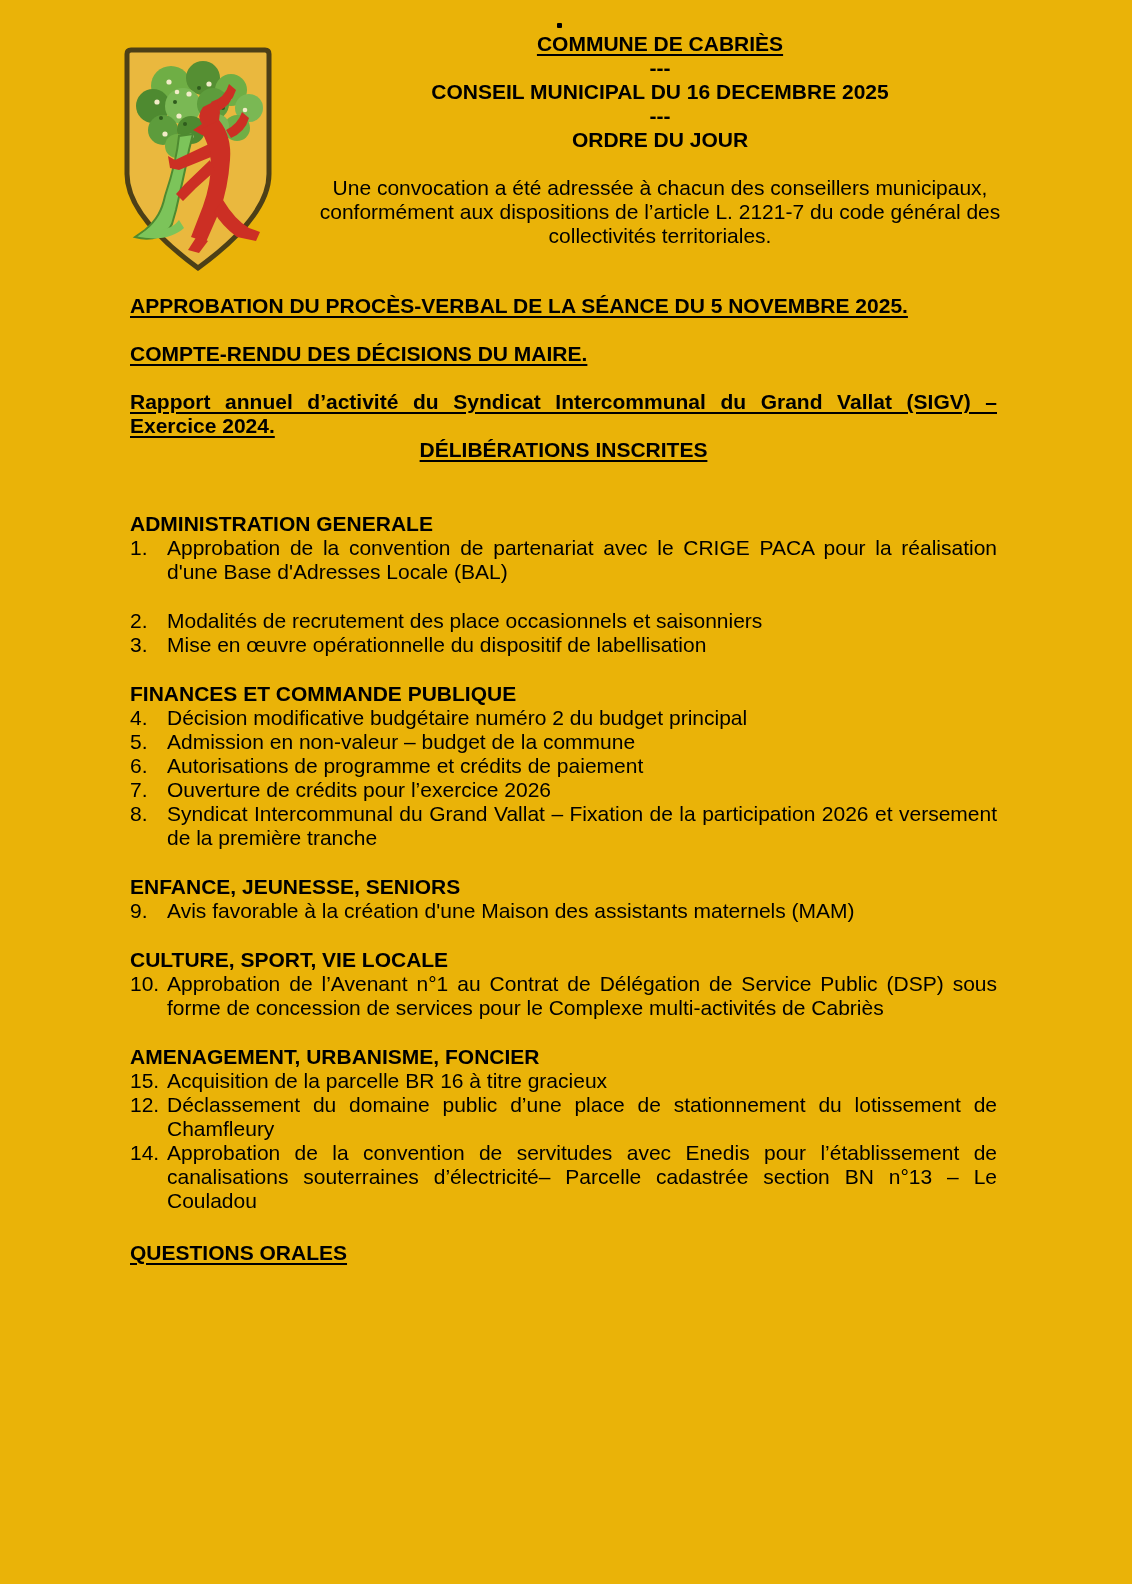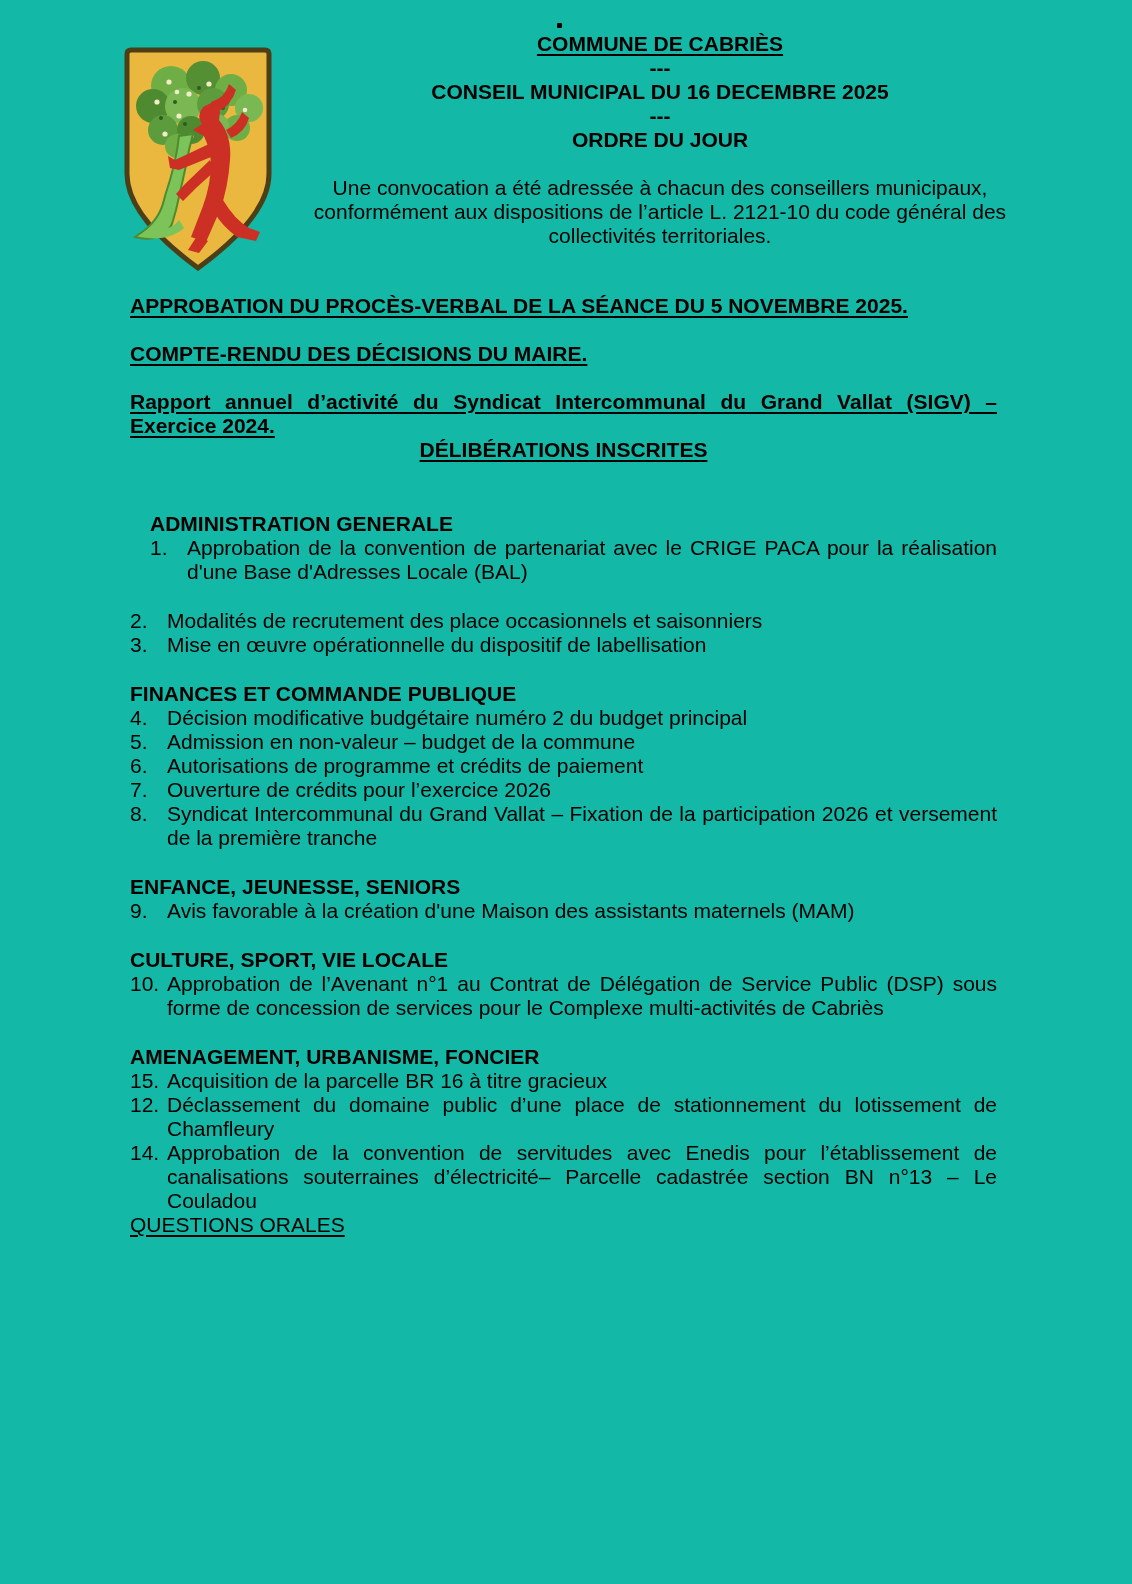--- a/index.html
+++ b/index.html
@@ -1,20 +1,20 @@
 <!DOCTYPE html>
 <html><head>
 <meta charset="utf-8">
 <style>
   html,body { margin:0; padding:0; background:#888; }
   .page {
     position:relative;
     width:1132px; height:1584px;
     margin:0 auto;
-    background:#14b8a6;
+    background:#eab308;
     color:#000;
     font-family:"Liberation Sans","DejaVu Sans",sans-serif;
     font-size:21px;
     line-height:24px;
     overflow:hidden;
   }
   
   .crest { position:absolute; left:119px; top:44px; width:158px; height:232px; }
   
   .ink-dot { position:absolute; left:557px; top:23px; width:5px; height:5px; background:#000; border-radius:1px; }
@@ -25,26 +25,26 @@
   .h-sep { font-weight:bold; }
   .convocation { margin:24px auto 0 auto; width:700px; font-weight:normal; text-align:center; }
   
   .main { margin:0 135px 0 130px; }
   .pre-h { font-weight:bold; margin-top:24px; }
   .mt-first { margin-top:46px; }
   .mt-0 { margin-top:0; }
   .center { text-align:center; }
   .just { text-align:justify; }
   .sec { margin-top:25px; }
-  .gap-lg { margin-top:50px;margin-left:20px; }
+  .gap-lg { margin-top:50px; }
   .sec-h { font-weight:bold; }
   .item { display:flex; }
   .item .num { flex:0 0 37px; width:37px; }
   .item .txt { flex:1; text-align:justify; }
-  .questions { font-weight:normal; }
+  .questions { font-weight:bold; margin-top:28px; }
 </style>
 </head>
 <body>
 
 <div class="page">
 
   <svg class="crest" viewBox="0 0 158 232" aria-hidden="true">
     <path d="M12,6 L146,6 Q150,6 150,10 L150,130 Q150,172 79,224 Q8,172 8,130 L8,10 Q8,6 12,6 Z" fill="#eab83e" stroke="#4c3f17" stroke-width="5"></path>
 
     <g>
@@ -101,21 +101,21 @@
   </svg>
 
   <div class="ink-dot"></div>
 
   <div class="header">
     <div class="h-line u">COMMUNE DE CABRIÈS</div>
     <div class="h-sep">---</div>
     <div class="h-line">CONSEIL MUNICIPAL DU 16 DECEMBRE 2025</div>
     <div class="h-sep">---</div>
     <div class="h-line">ORDRE DU JOUR</div>
-    <p class="convocation">Une convocation a été adressée à chacun des conseillers municipaux, conformément aux dispositions de l’article L. 2121-10 du code général des collectivités territoriales.</p>
+    <p class="convocation">Une convocation a été adressée à chacun des conseillers municipaux, conformément aux dispositions de l’article L. 2121-7 du code général des collectivités territoriales.</p>
   </div>
 
   <div class="main">
 
     <div class="pre-h u mt-first">APPROBATION DU PROCÈS-VERBAL DE LA SÉANCE DU 5 NOVEMBRE 2025.</div>
     <div class="pre-h u">COMPTE-RENDU DES DÉCISIONS DU MAIRE.</div>
     <div class="pre-h u just">Rapport annuel d’activité du Syndicat Intercommunal du Grand Vallat (SIGV) – Exercice 2024.</div>
     <div class="pre-h u center mt-0">DÉLIBÉRATIONS INSCRITES</div>
 
     <section class="sec gap-lg">

